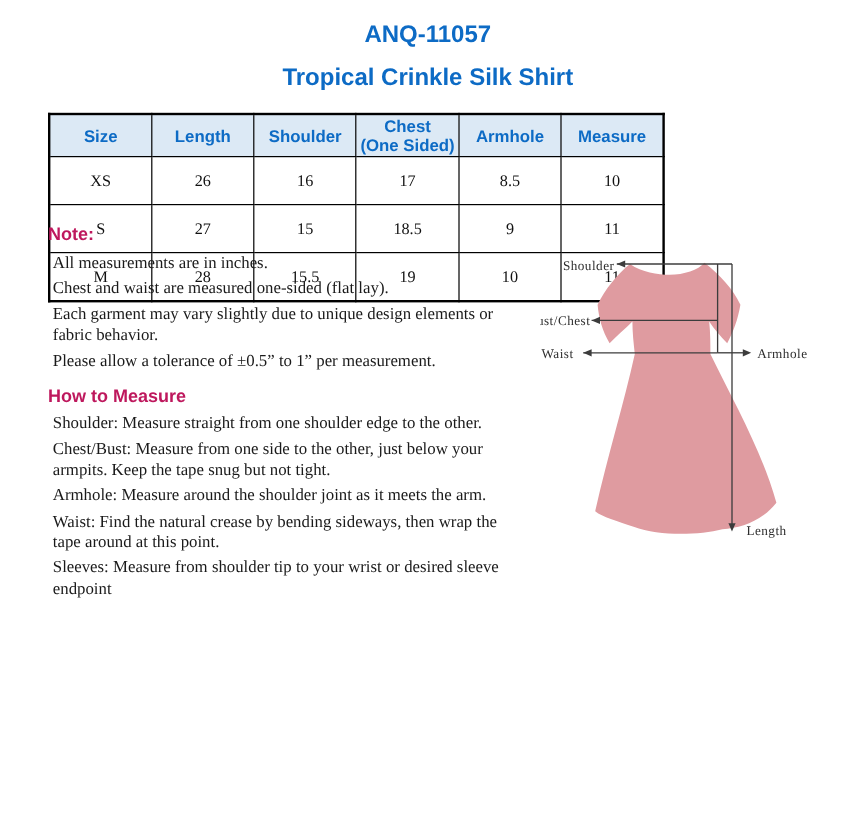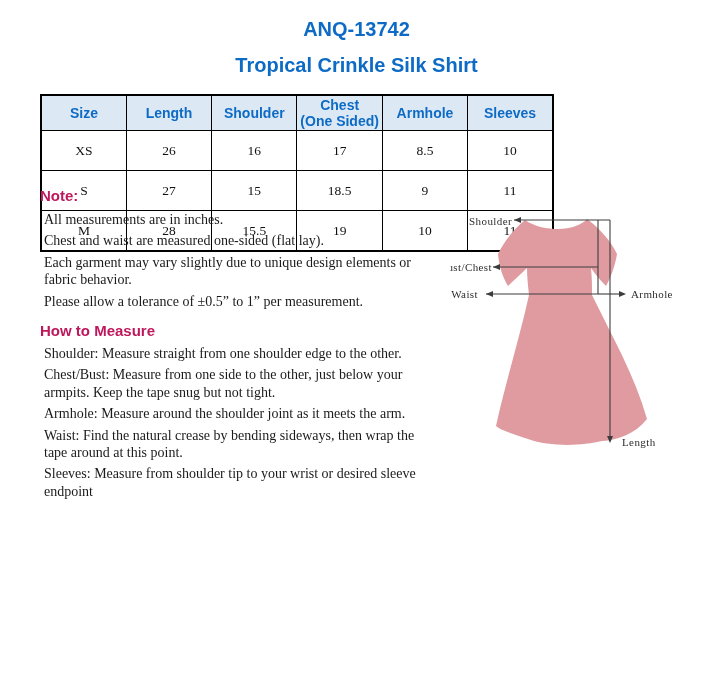--- a/index.html
+++ b/index.html
@@ -72,33 +72,33 @@
     letter-spacing: 0.4px;
   }
   .mline { stroke: #3c3c3c; stroke-width: 1.1; fill: none; }
   .ahead { fill: #3c3c3c; stroke: none; }
 </style>
 </head>
 <body>
 
 <div class="page">
 
-  <h1 class="doc-title">ANQ-13742</h1>
+  <h1 class="doc-title">ANQ-11057</h1>
   <h2 class="doc-subtitle">Tropical Crinkle Silk Shirt</h2>
 
   <table class="size-chart">
     <thead>
       <tr>
         <th>Size</th>
         <th>Length</th>
         <th>Shoulder</th>
         <th>Chest
 (One Sided)</th>
         <th>Armhole</th>
-        <th>Sleeves</th>
+        <th>Measure</th>
       </tr>
     </thead>
     <tbody>
       <tr>
         <td>XS</td>
         <td>26</td>
         <td>16</td>
         <td>17</td>
         <td>8.5</td>
         <td>10</td>

